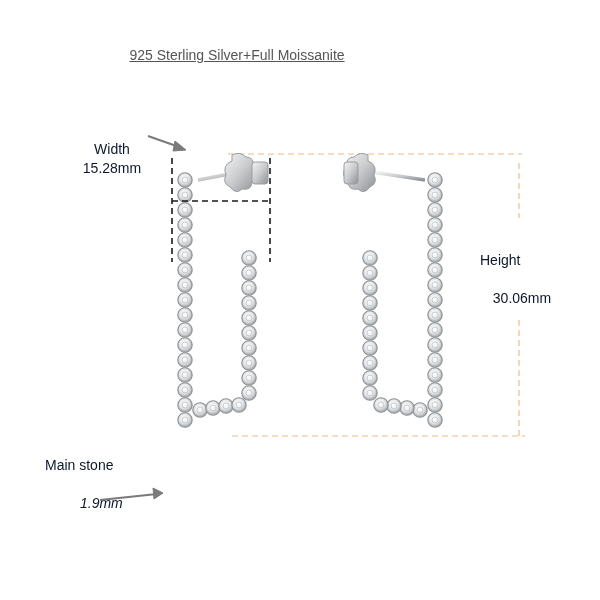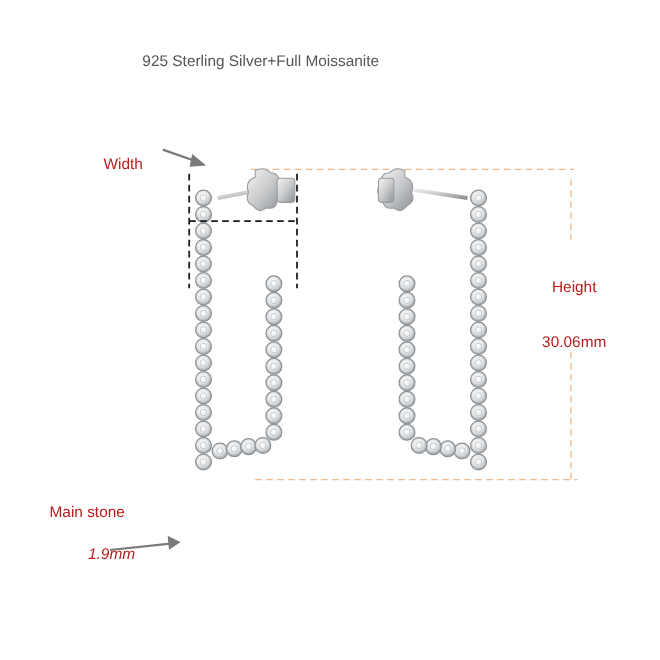--- a/index.html
+++ b/index.html
@@ -1,34 +1,35 @@
 <!DOCTYPE html>
 <html><head>
 <meta charset="utf-8">
 <style>
   html, body { margin:0; padding:0; background:#ffffff; }
   body { width:600px; height:600px; position:relative; overflow:hidden;
          font-family:"Liberation Sans", "DejaVu Sans", sans-serif; color:#4a4a4a; }
   .abs { position:absolute;text-align:center; }
-  .title { left:0; top:47px; width:474px; text-align:center; font-size:14px; color:#555; }
-  .label { font-size:14px; color:#b91c1c; white-space:nowrap; }
+  .title { left:0; top:47px; width:474px; text-align:center; font-size:14px; color:#555;text-decoration:underline; }
+  .label { font-size:14px; color:#0f172a; white-space:nowrap; }
   .wlabel { left:62px; top:140px; text-align:center; width:100px; line-height:19px; }
-  .hlabel { left:480px; top:252px; text-align:center; width:84px; }
-  .hval { left:480px; top:290px; text-align:center; width:84px;margin-top:12px; }
+  .hlabel { left:480px; top:252px; text-align:left; width:84px; }
+  .hval { left:480px; top:290px; text-align:center; width:84px; }
   .mlabel { left:45px; top:457px; }
   .mval { left:80px; top:495px;font-style:italic; }
   svg.overlay { position:absolute; left:0; top:0; }
 </style>
 </head>
 <body>
 
 <div class="abs title">925 Sterling Silver+Full Moissanite</div>
 
 <div class="abs label wlabel">
   <div>Width</div>
+  <div>15.28mm</div>
 </div>
 
 <div class="abs label hlabel">Height</div>
 <div class="abs label hval">30.06mm</div>
 
 <div class="abs label mlabel">Main stone</div>
 <div class="abs label mval">1.9mm</div>
 
 <svg class="overlay" width="600" height="600" viewBox="0 0 600 600">
   <defs>

